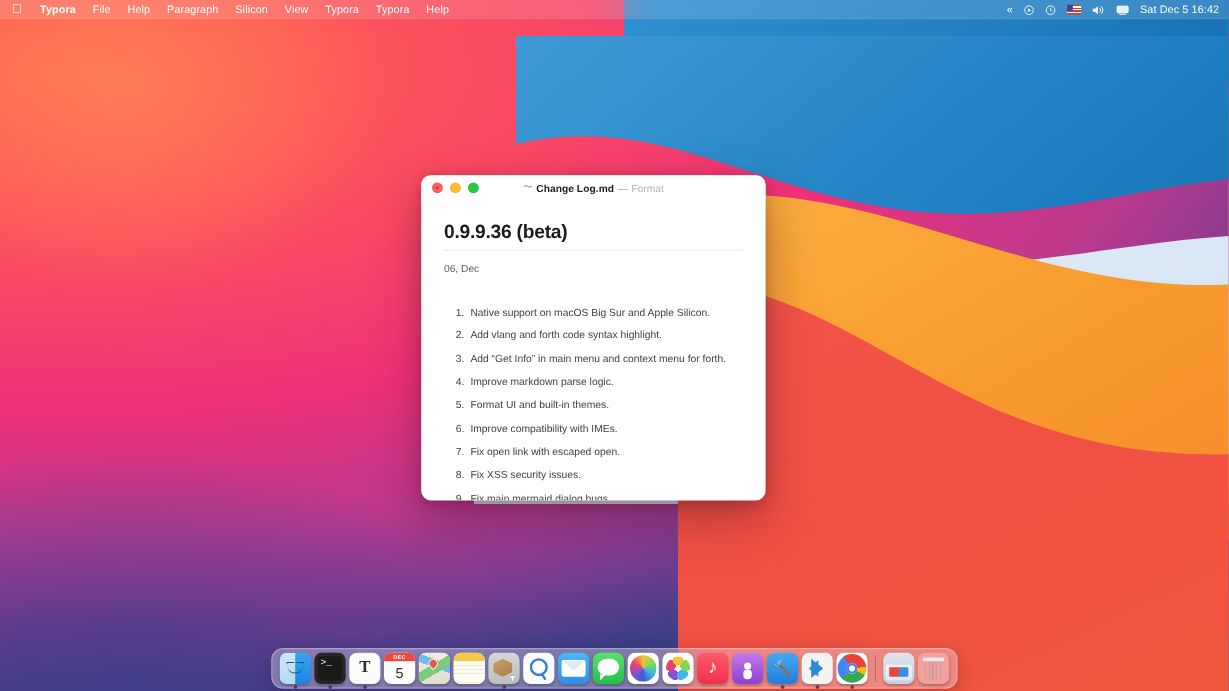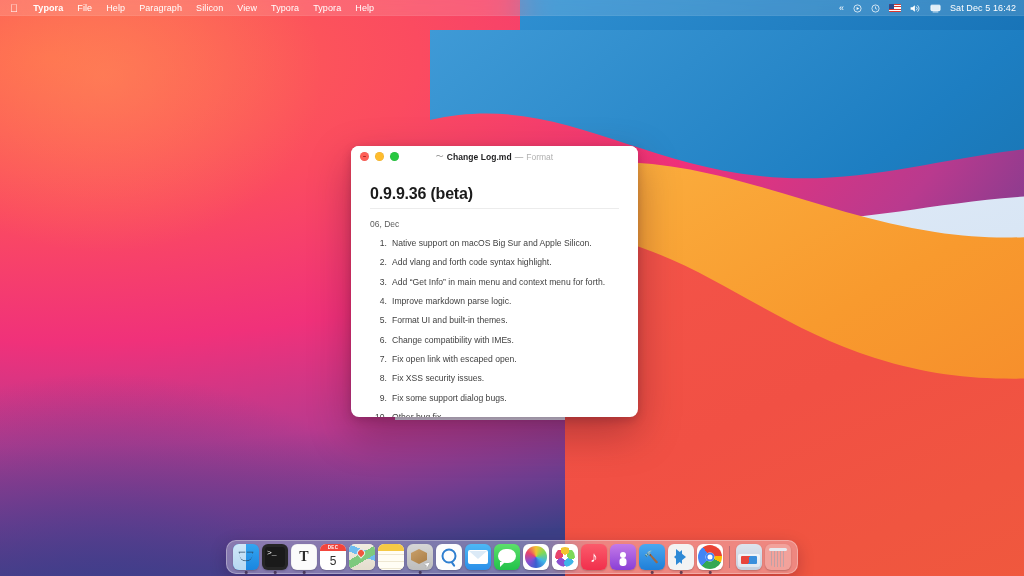--- a/index.html
+++ b/index.html
@@ -119,21 +119,21 @@
   .title-icon { color:#8a8a8a; font-size:8px; line-height:1; transform:translateY(-.5px); }
   .title-name { font-weight:bold; color:#1d1d1f; letter-spacing:.05px; }
   .title-dash { color:#9b9b9b; }
   .title-edited { color:#b0b0b0; }
 
   .doc { padding:17px 19px 0 19px; height:249px; overflow:hidden; }
   .doc-h1 {
     font-size:16px; font-weight:bold; color:#1b1b1b; letter-spacing:-.2px;
     padding-bottom:5px; border-bottom:1px solid #ececec; margin-bottom:10px;
   }
-  .doc-date { font-size:8.5px; color:#5c5c5c; margin-bottom:9px; }
+  .doc-date { font-size:8.5px; color:#5c5c5c; margin-bottom:26px; }
   .doc-list { list-style:none; counter-reset:li; }
   .doc-list li {
     counter-increment:li; position:relative;
     font-size:8.6px; color:#3f3f3f; line-height:1.25;
     padding-left:22px; margin-bottom:8.6px; white-space:nowrap;
   }
   .doc-list li::before {
     content:counter(li) ".";
     position:absolute; left:0; width:17px; text-align:right;
     color:#3f3f3f;
@@ -403,24 +403,24 @@
 
     <div class="doc">
       <div class="doc-h1">0.9.9.36 (beta)</div>
       <div class="doc-date">06, Dec</div>
       <ol class="doc-list">
         <li>Native support on macOS Big Sur and Apple Silicon.</li>
         <li>Add vlang and forth code syntax highlight.</li>
         <li>Add “Get Info” in main menu and context menu for forth.</li>
         <li>Improve markdown parse logic.</li>
         <li>Format UI and built-in themes.</li>
-        <li>Change compatibility with IMEs.</li>
+        <li>Improve compatibility with IMEs.</li>
         <li>Fix open link with escaped open.</li>
         <li>Fix XSS security issues.</li>
-        <li>Fix some support dialog bugs.</li>
+        <li>Fix main mermaid dialog bugs.</li>
         <li>Other bug fix.</li>
       </ol>
     </div>
   </div>
 
   <div class="dock">
 
     <div class="dock-item">
       <div class="dock-ico ic-finder"></div>
       <span class="run-dot"></span>

